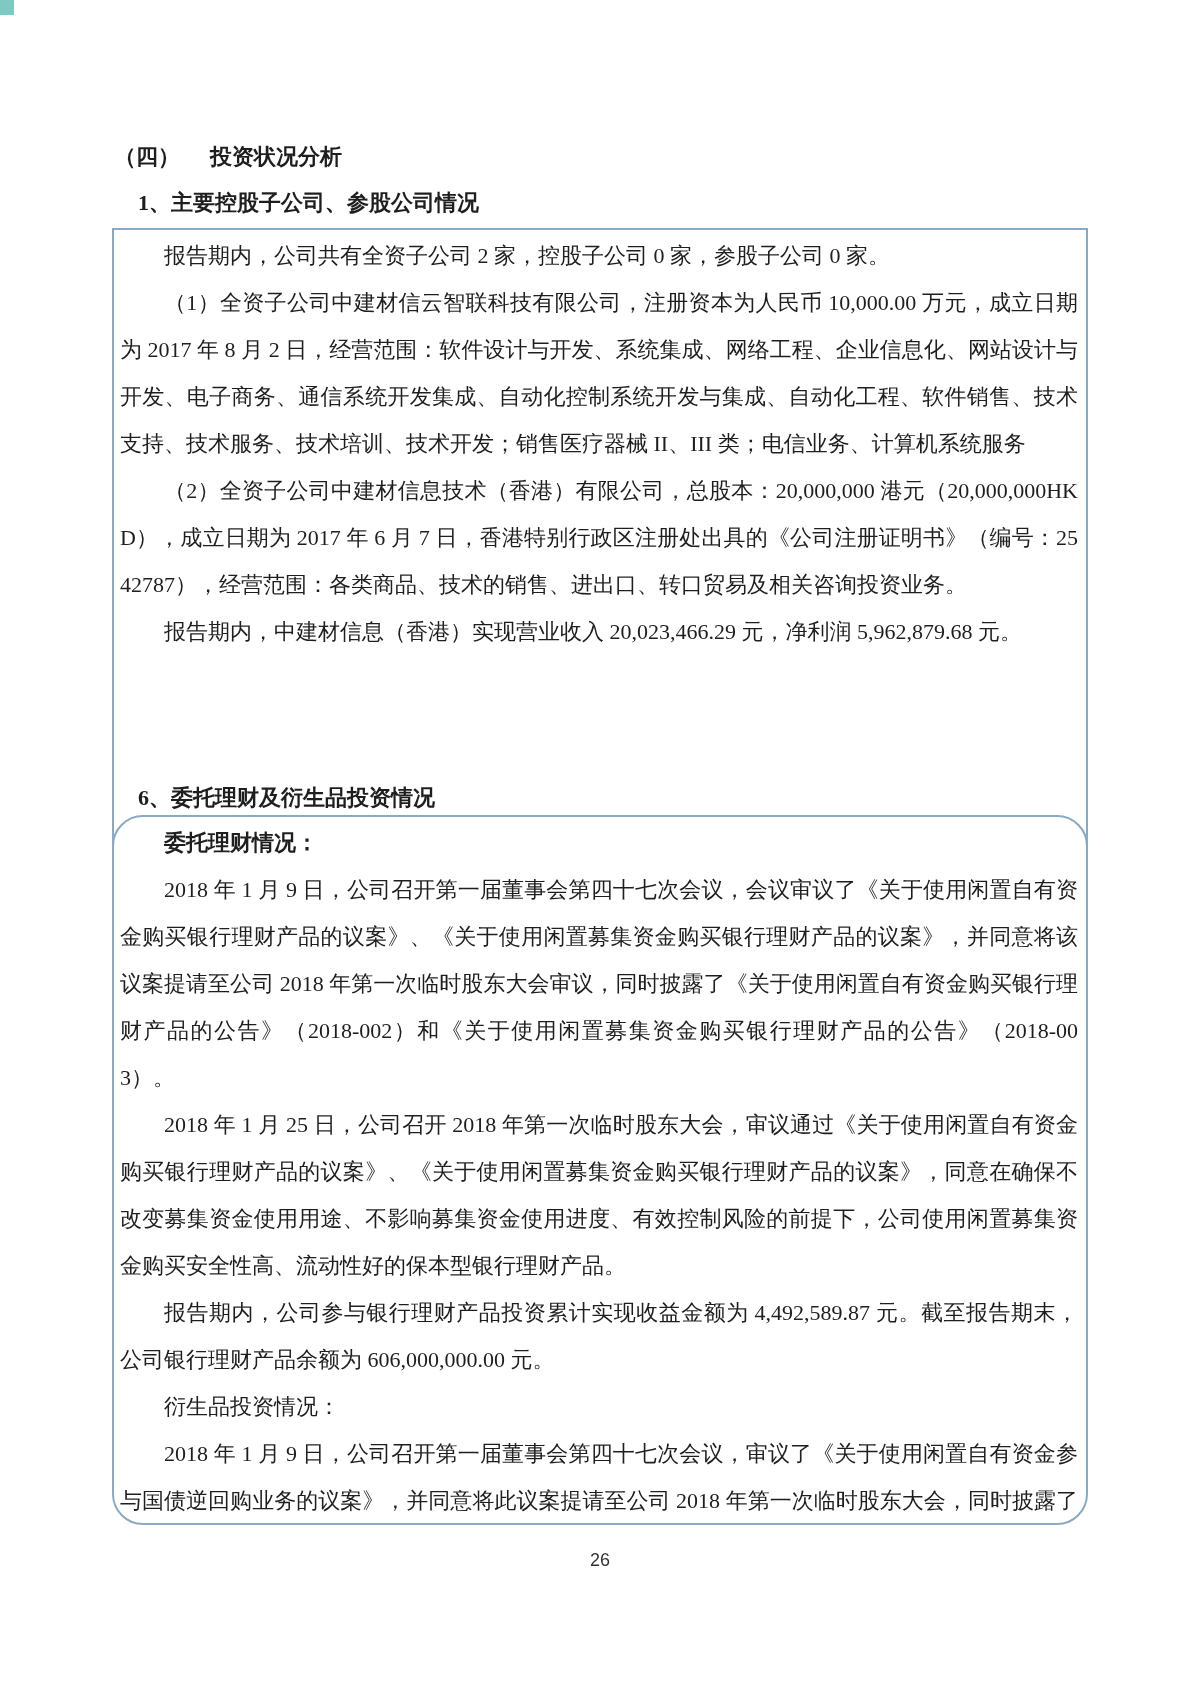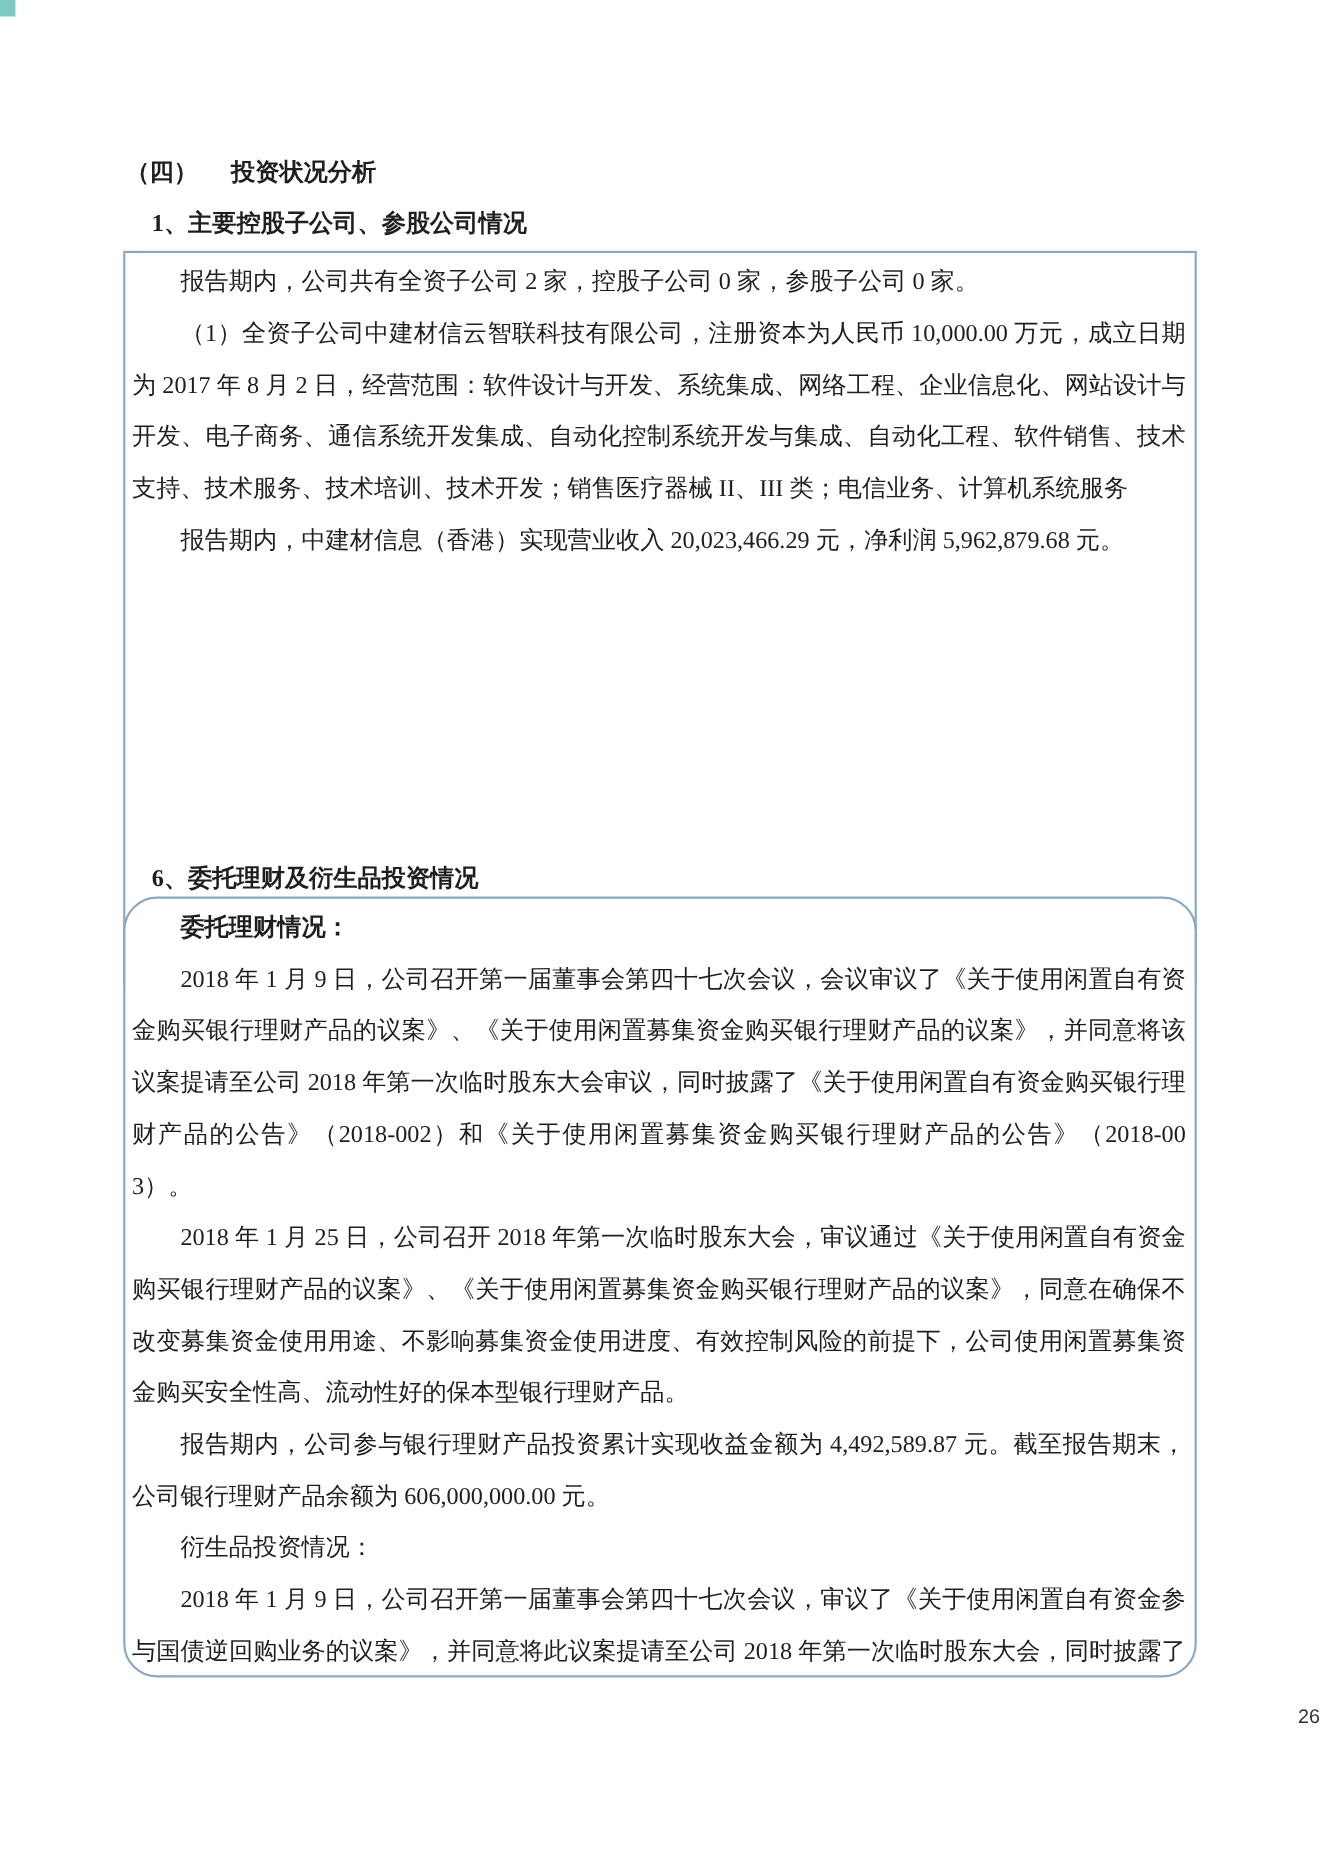--- a/index.html
+++ b/index.html
@@ -65,41 +65,42 @@
   }
   .text-box p.bold-label {
     font-weight: bold;
     text-align: left;
   }
   .page-number {
     position: absolute;
     left: 0;
     top: 1550px;
     width: 1200px;
-    text-align: right;
+    text-align: center;
     font-family: "Liberation Sans", sans-serif;
     font-size: 18px;
     color: #333333;
   }
 </style>
 </head>
 <body>
 
 <div class="corner-mark"></div>
 
 <div class="section-heading">
   <span>（四）</span>
   <span>投资状况分析</span>
 </div>
 
 <div class="sub-heading h1">1、主要控股子公司、参股公司情况</div>
 
 <div class="text-box box-1">
   <p>报告期内，公司共有全资子公司 2 家，控股子公司 0 家，参股子公司 0 家。</p>
   <p>（1）全资子公司中建材信云智联科技有限公司，注册资本为人民币 10,000.00 万元，成立日期为 2017 年 8 月 2 日，经营范围：软件设计与开发、系统集成、网络工程、企业信息化、网站设计与开发、电子商务、通信系统开发集成、自动化控制系统开发与集成、自动化工程、软件销售、技术支持、技术服务、技术培训、技术开发；销售医疗器械 II、III 类；电信业务、计算机系统服务</p>
+  <p>（2）全资子公司中建材信息技术（香港）有限公司，总股本：20,000,000 港元（20,000,000HKD），成立日期为 2017 年 6 月 7 日，香港特别行政区注册处出具的《公司注册证明书》（编号：2542787），经营范围：各类商品、技术的销售、进出口、转口贸易及相关咨询投资业务。</p>
   <p>报告期内，中建材信息（香港）实现营业收入 20,023,466.29 元，净利润 5,962,879.68 元。</p>
 </div>
 
 <div class="sub-heading h2">6、委托理财及衍生品投资情况</div>
 
 <div class="text-box box-2">
   <p class="bold-label">委托理财情况：</p>
   <p>2018 年 1 月 9 日，公司召开第一届董事会第四十七次会议，会议审议了《关于使用闲置自有资金购买银行理财产品的议案》、《关于使用闲置募集资金购买银行理财产品的议案》，并同意将该议案提请至公司 2018 年第一次临时股东大会审议，同时披露了《关于使用闲置自有资金购买银行理财产品的公告》（2018-002）和《关于使用闲置募集资金购买银行理财产品的公告》（2018-003）。</p>
   <p>2018 年 1 月 25 日，公司召开 2018 年第一次临时股东大会，审议通过《关于使用闲置自有资金购买银行理财产品的议案》、《关于使用闲置募集资金购买银行理财产品的议案》，同意在确保不改变募集资金使用用途、不影响募集资金使用进度、有效控制风险的前提下，公司使用闲置募集资金购买安全性高、流动性好的保本型银行理财产品。</p>
   <p>报告期内，公司参与银行理财产品投资累计实现收益金额为 4,492,589.87 元。截至报告期末，公司银行理财产品余额为 606,000,000.00 元。</p>

